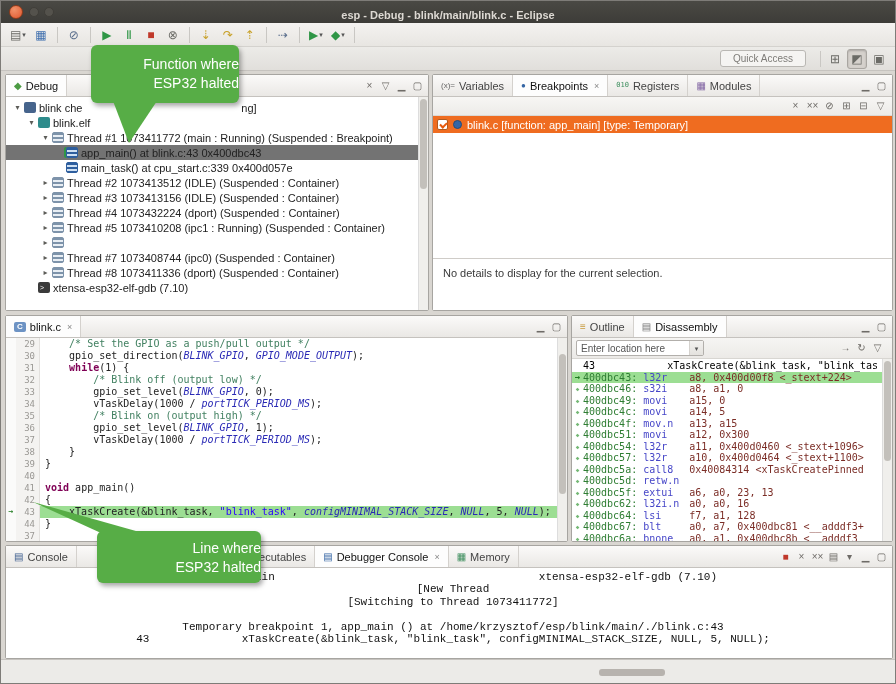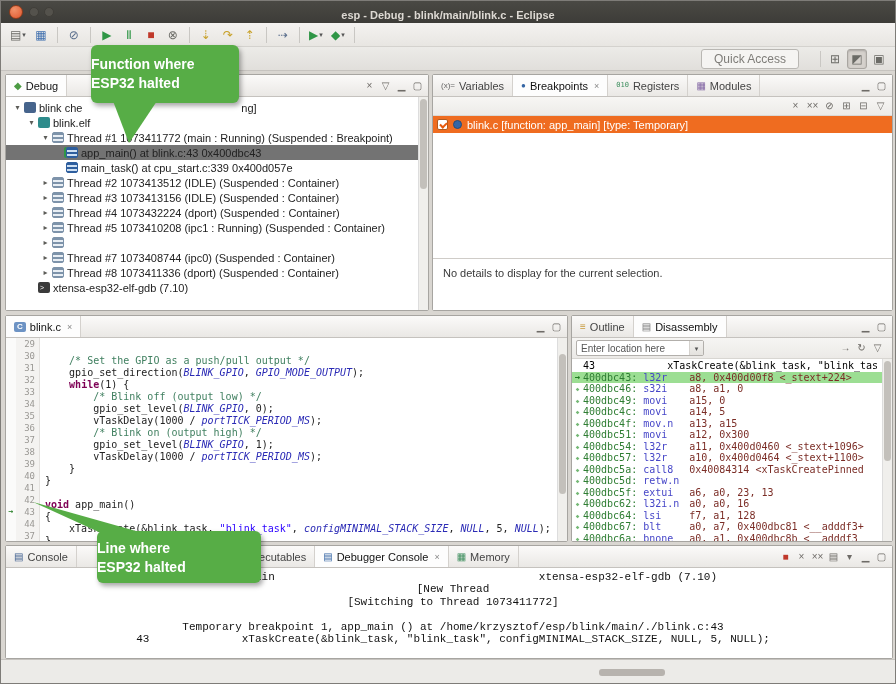--- a/index.html
+++ b/index.html
@@ -15,21 +15,21 @@
 .wb-max{left:43px;top:6px;width:10px;height:10px;background:#54524c;border:1px solid #403e39;}
 
 
 .toolbar1{position:absolute;left:0;top:22px;right:0;height:24px;background:linear-gradient(#f4f2f0,#e8e6e2);border-bottom:1px solid #d4d2ce;display:flex;align-items:center;padding-left:6px;gap:2px;}
 .toolbar2{position:absolute;left:0;top:46px;right:0;height:24px;background:linear-gradient(#ecebe8,#e1dfdb);border-bottom:1px solid #c6c3bf;display:flex;align-items:center;padding-right:6px;}
 .tbtn{height:20px;min-width:20px;display:flex;align-items:center;justify-content:center;border:1px solid transparent;border-radius:3px;padding:0 2px;}
 .tglyph{font-size:12px;line-height:1;}
 .g-green{color:#2f9646}.g-red{color:#c0392b}.g-gold{color:#c79f25}.g-blue{color:#3f6fae}.g-slate{color:#5a6e8c}.g-dim{color:#6b6b66}
 .caret{font-size:7px;color:#555;margin-left:1px;}
 .tsep{width:1px;height:16px;background:#c9c7c3;margin:0 4px;flex:none;}
-.qa{border:1px solid #b9b7b3;border-radius:3px;padding:2px 12px;color:#7e7c78;background:#f5f4f2;font-size:12px;margin-left:auto;margin-right:17px;}
+.qa{border:1px solid #b9b7b3;border-radius:3px;padding:2px 12px;color:#7e7c78;background:#f5f4f2;font-size:10px;margin-left:auto;margin-right:10px;}
 .persp{display:flex;align-items:center;gap:2px;}
 .pbtn.active{background:#d5d1cc;border:1px solid #a9a6a1;box-shadow:inset 0 1px 2px rgba(0,0,0,.2);}
 
 
 .panel{position:absolute;background:#fff;border:1px solid #a7a5a1;border-radius:2px;display:flex;flex-direction:column;}
 #p-debug{left:4px;top:73px;width:424px;height:237px;}
 #p-bp{left:431px;top:73px;width:461px;height:237px;}
 #p-ed{left:4px;top:314px;width:563px;height:227px;}
 #p-dis{left:570px;top:314px;width:322px;height:227px;}
 #p-con{left:4px;top:544px;width:888px;height:114px;}
@@ -75,21 +75,21 @@
 .bp-check::after{content:"";position:absolute;left:2px;top:2px;width:5px;height:3px;border-left:2px solid #e8590c;border-bottom:2px solid #e8590c;transform:rotate(-45deg);}
 .bp-ico{width:9px;height:9px;border-radius:50%;background:#3465a4;border:1px solid #254b79;flex:none;}
 .bp-details{height:52px;flex:none;border-top:1px solid #cfccc8;background:#fff;padding:8px 10px;color:#3a3a3a;font-size:11px;}
 #p-bp .pbody{display:flex;flex-direction:column;}
 
 
 #code{position:absolute;left:0;top:0;right:10px;bottom:0;background:#fff;}
 .cl{display:flex;height:12px;line-height:12px;font-family:"DejaVu Sans Mono",monospace;font-size:10px;}
 .mk{width:10px;background:#fbfbfa;flex:none;text-align:center;font-size:8px;color:#1e7a1e;font-weight:bold;line-height:12px;}
 .ln{width:24px;flex:none;text-align:right;padding-right:4px;background:#f4f3f1;color:#9a9894;border-right:1px solid #e3e1de;font-size:9px;line-height:12px;}
-.cd{flex:1;white-space:pre;padding-left:5px;margin-top:17px;}
+.cd{flex:1;white-space:pre;padding-left:5px;}
 .cl.cur .cd{background:#9cde93;}
 .tok.com{color:#3f7f5f}
 .tok.kw{color:#7f0055;font-weight:bold}
 .tok.str{color:#2a00ff}
 .tok.mac{color:#2a2ab5;font-style:italic}
 
 
 .dis-bar{height:21px;flex:none;display:flex;align-items:center;background:linear-gradient(#f6f5f3,#eceae7);border-bottom:1px solid #d8d6d2;padding:0 4px;gap:0;}
 .combo{display:flex;align-items:center;background:#fff;border:1px solid #b2afab;border-radius:2px;height:16px;width:128px;}
 .combo-text{flex:1;padding:0 4px;font-size:10px;color:#555;white-space:nowrap;overflow:hidden;}
@@ -108,21 +108,21 @@
 .dl.src .srct{color:#000;}
 
 
 #con-lines{position:absolute;left:0;top:0;right:0;bottom:0;padding:3px 0 0 8px;background:#fff;}
 .con-line{height:12.4px;line-height:12.4px;font-family:Liberation Mono, monospace;font-size:11px;color:#111;white-space:pre;text-align:center;}
 
 
 .statusbar{position:absolute;left:0;right:0;bottom:0;height:24px;background:#ecebe8;border-top:1px solid #c6c3bf;}
 
 
-.callout{position:absolute;z-index:60;color:#fff;font-weight:bold;font-size:14px;text-align:left;border-radius:6px;box-shadow:2px 3px 5px rgba(0,0,0,.35);}
+.callout{position:absolute;z-index:60;color:#fff;font-weight:normal;font-size:14px;text-align:right;border-radius:6px;box-shadow:2px 3px 5px rgba(0,0,0,.35);}
 #callout-fn{left:90px;top:44px;width:148px;height:58px;padding-top:10px;line-height:19px;}
 #callout-line{left:96px;top:530px;width:164px;height:52px;padding-top:8px;line-height:19px;}
 .tail{position:absolute;overflow:visible;}
 #callout-fn .tail{left:10px;top:56px;width:72px;height:44px;}
 #callout-line .tail{left:-66px;top:-31px;width:120px;height:36px;}
 </style>
 </head>
 <body>
 
 <div id="root">

